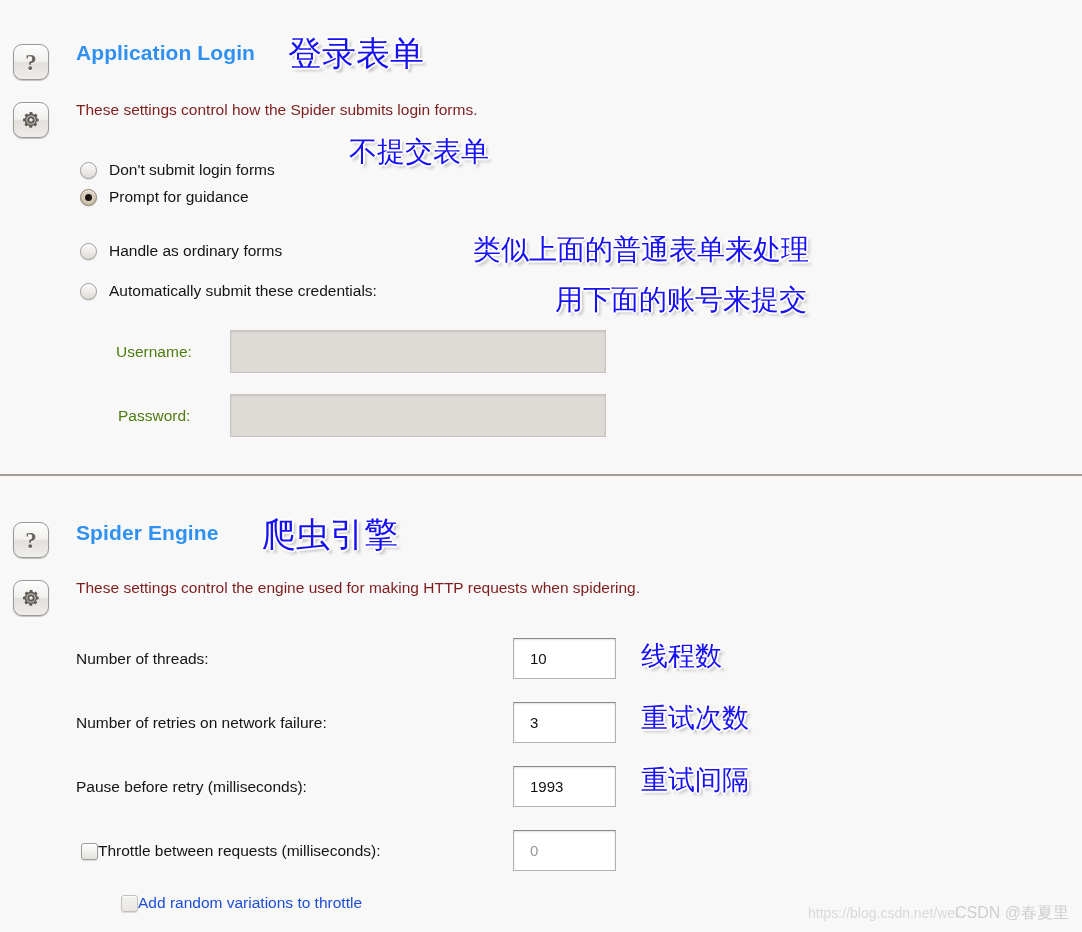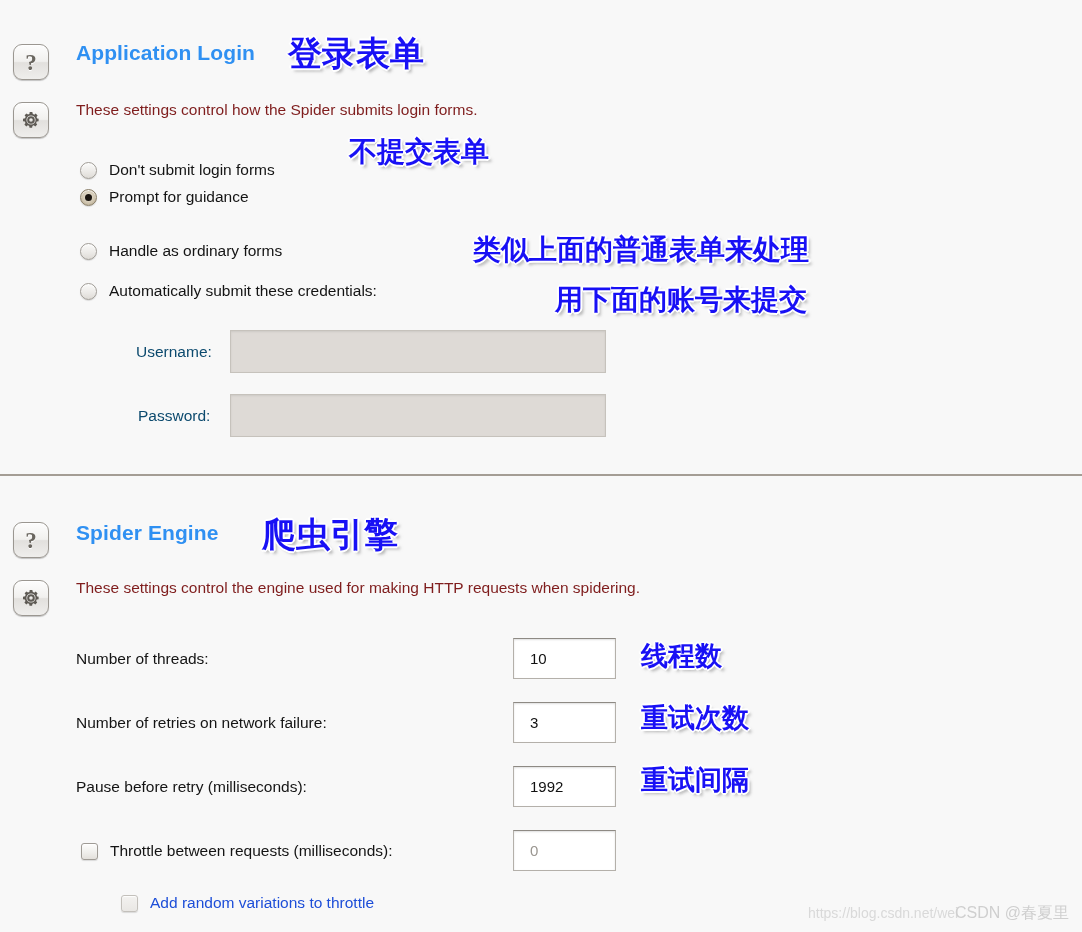--- a/index.html
+++ b/index.html
@@ -50,21 +50,21 @@
     position: absolute;
     font-size: 15.5px;
     color: #7f1d1d;
     white-space: nowrap;
   }
 
   
   .anno {
     position: absolute;
     color: #1810f5;
-    font-weight: 700;
+    font-weight: 400;
     white-space: nowrap;
     text-shadow:
        2px 0 0 #fff, -2px 0 0 #fff, 0 2px 0 #fff, 0 -2px 0 #fff,
        1px 1px 0 #fff, -1px -1px 0 #fff, 1px -1px 0 #fff, -1px 1px 0 #fff,
        3px 3px 3px rgba(120,120,120,.55);
   }
 
   
   .radio-row { position: absolute; display: flex; align-items: center; white-space: nowrap; }
   .radio {
@@ -96,26 +96,26 @@
     width: 17px; height: 17px; border-radius: 3px;
     background: linear-gradient(180deg,#fdfdfc 0%,#f0efec 55%,#e3e0db 100%);
     border: 1px solid #9f9b95;
     box-shadow: inset 0 1px 1px rgba(255,255,255,.9), 0 1px 1px rgba(0,0,0,.12);
     flex: 0 0 auto;
   }
   .checkbox.disabled {
     background: linear-gradient(180deg,#f3f2f0 0%,#e9e7e4 100%);
     border-color: #c3c0bb;
   }
-  .check-label { margin-left: 12px; font-size: 15.5px; color: #141414; text-align: right; }
+  .check-label { font-size: 15.5px; color: #141414; text-align: right; }
   .check-label.disabled { color: #1d4ed8; }
 
   
   .fld-label { position: absolute; font-size: 15.5px; color: #141414; white-space: nowrap; }
-  .fld-label.disabled { color: #0c4a6e; margin-left: 20px; }
+  .fld-label.disabled { color: #4d7c0f; }
 
   .textfield {
     position: absolute;
     background: #ffffff;
     border: 1px solid #b4b0aa;
     border-top-color: #8e8a84;
     box-shadow: inset 0 1px 2px rgba(0,0,0,.13);
     display: flex; align-items: center;
     padding-left: 16px;
     font-size: 15px;
@@ -221,21 +221,21 @@
 
   <div class="fld-label" style="left:76px; top:650px;">Number of threads:</div>
   <div class="textfield" style="left:513px; top:638px; width:103px; height:41px;">10</div>
   <div class="anno" style="left:641px; top:638px; font-size:27px;">线程数</div>
 
   <div class="fld-label" style="left:76px; top:714px;">Number of retries on network failure:</div>
   <div class="textfield" style="left:513px; top:702px; width:103px; height:41px;">3</div>
   <div class="anno" style="left:641px; top:700px; font-size:27px;">重试次数</div>
 
   <div class="fld-label" style="left:76px; top:778px;">Pause before retry (milliseconds):</div>
-  <div class="textfield" style="left:513px; top:766px; width:103px; height:41px;">1992</div>
+  <div class="textfield" style="left:513px; top:766px; width:103px; height:41px;">1993</div>
   <div class="anno" style="left:641px; top:762px; font-size:27px;">重试间隔</div>
 
   <div class="check-row" style="left:81px; top:842px;">
     <span class="checkbox"></span>
     <span class="check-label">Throttle between requests (milliseconds):</span>
   </div>
   <div class="textfield greyvalue" style="left:513px; top:830px; width:103px; height:41px;">0</div>
 
   <div class="check-row" style="left:121px; top:894px;">
     <span class="checkbox disabled"></span>

